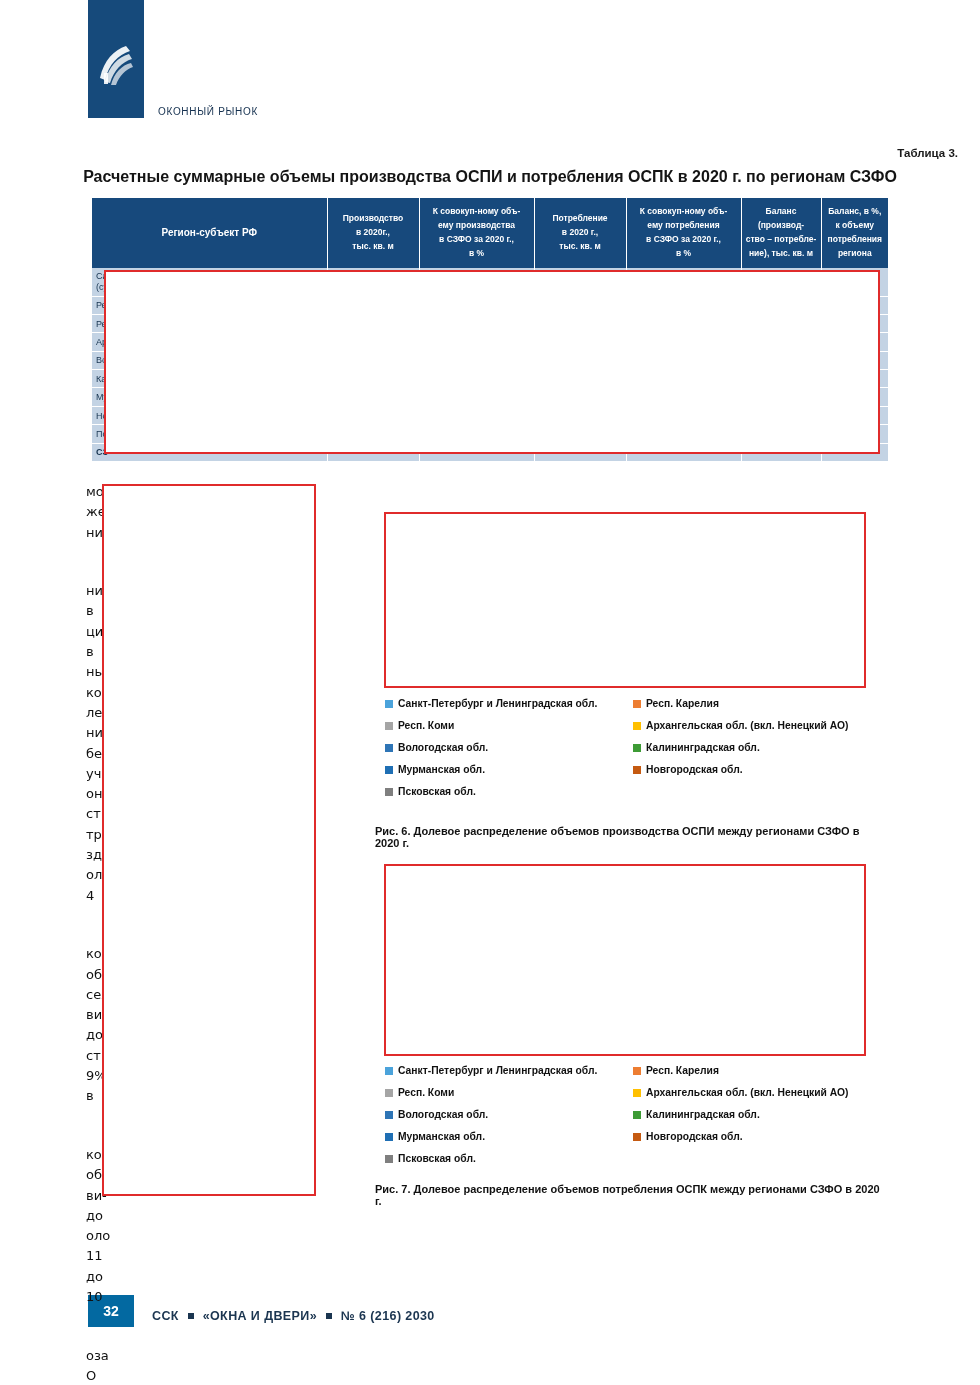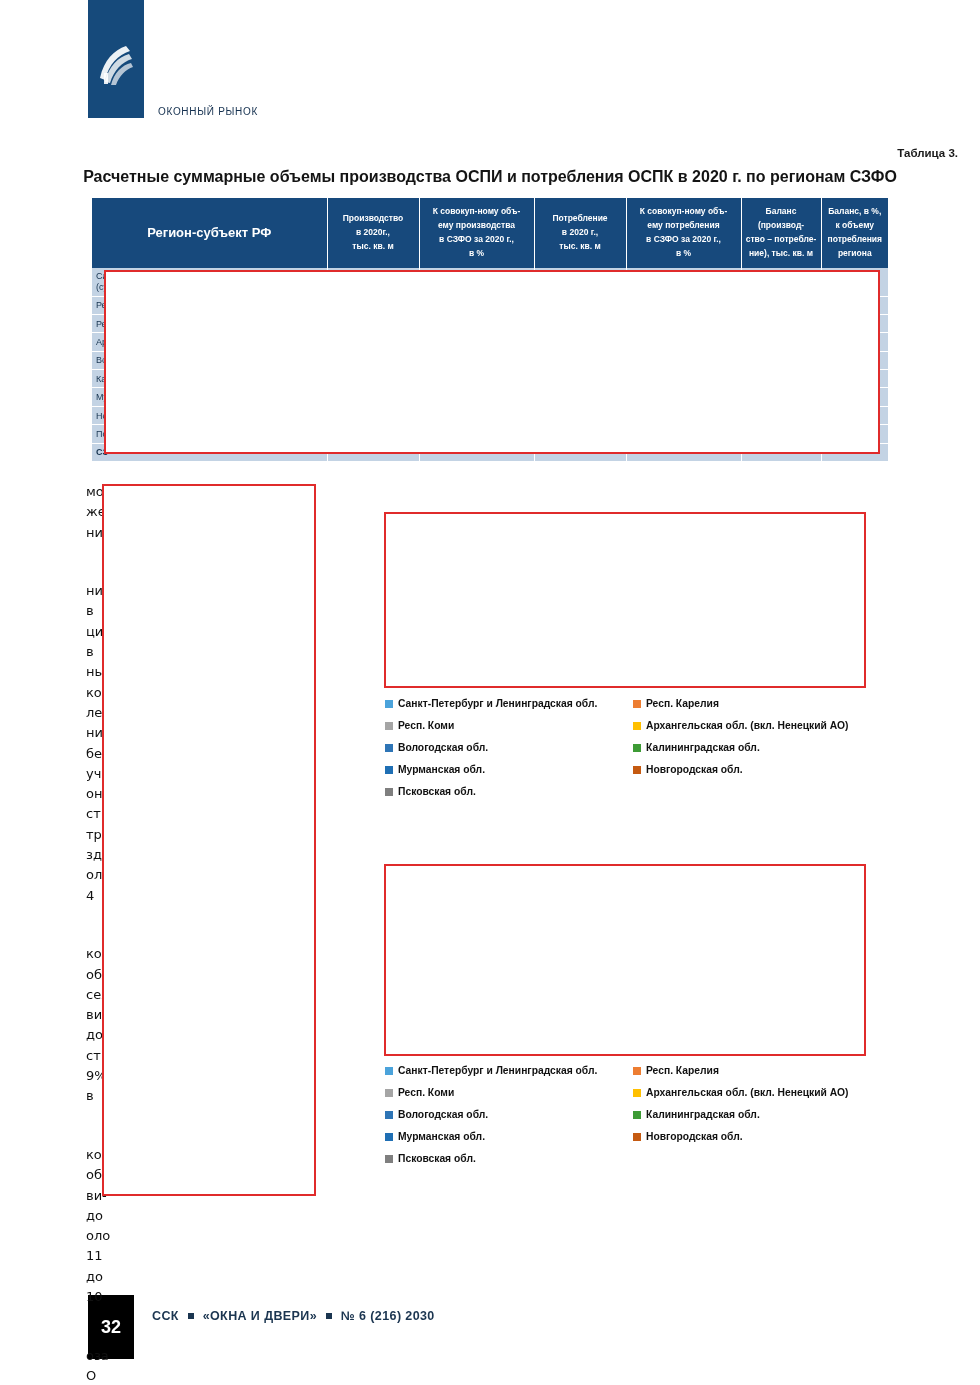--- a/index.html
+++ b/index.html
@@ -73,21 +73,21 @@
     font-weight: bold;
     line-height: 1.62;
     text-align: center;
     vertical-align: middle;
     padding: 5px 3px;
     border-right: 1px solid #ffffff;
     height: 70px;
   }
   .data-table th:last-child { border-right: none; }
   .data-table th.region-head {
-    font-size: 13px;
+    font-size: 10px;
     margin-left: 41px;
   }
   .data-table td {
     background: #c3d3e4;
     border-bottom: 1px solid #ffffff;
     border-right: 1px solid #ffffff;
     font-size: 9px;
     color: #16334f;
     height: 18.4px;
     padding: 1px 4px;
@@ -180,24 +180,24 @@
   
   .page-footer {
     position: absolute;
     left: 0; bottom: 44px;
     width: 980px;
     height: 46px;
   }
   .page-number {
     position: absolute;
     left: 88px; top: 0;
-    width: 46px; height: 64px;
-    background: #000000;
+    width: 46px; height: 32px;
+    background: #0369a1;
     color: #ffffff;
-    font-size: 18px;
+    font-size: 14px;
     font-weight: bold;
     display: flex;
     align-items: center;
     justify-content: center;
   }
   .footer-text {
     position: absolute;
     left: 152px; top: 14px;
     font-size: 12.5px;
     letter-spacing: 0.4px;
@@ -440,20 +440,21 @@
       </div>
       <div class="legend-item">
         <span class="legend-swatch" style="background: rgb(197, 90, 17);"></span>
         <span>Новгородская обл.</span>
       </div>
       <div class="legend-item">
         <span class="legend-swatch" style="background: rgb(127, 127, 127);"></span>
         <span>Псковская обл.</span>
       </div>
     </div>
+  <div class="fig-caption">Рис. 6. Долевое распределение объемов производства ОСПИ между регионами СЗФО в 2020 г.</div>
 </div>
 
 <div class="figure-area" id="figure-7">
   <div class="chart-canvas"></div>
   <div class="legend">
       <div class="legend-item">
         <span class="legend-swatch" style="background: rgb(75, 163, 219);"></span>
         <span>Санкт-Петербург и Ленинградская обл.</span>
       </div>
       <div class="legend-item">
@@ -482,20 +483,21 @@
       </div>
       <div class="legend-item">
         <span class="legend-swatch" style="background: rgb(197, 90, 17);"></span>
         <span>Новгородская обл.</span>
       </div>
       <div class="legend-item">
         <span class="legend-swatch" style="background: rgb(127, 127, 127);"></span>
         <span>Псковская обл.</span>
       </div>
     </div>
+  <div class="fig-caption">Рис. 7. Долевое распределение объемов потребления ОСПК между регионами СЗФО в 2020 г.</div>
 </div>
 
 <div class="redaction" id="redaction-table"></div>
 <div class="redaction" id="redaction-text"></div>
 <div class="redaction" id="redaction-chart6"></div>
 <div class="redaction" id="redaction-chart7"></div>
 
 <div class="page-footer">
   <div class="page-number">32</div>
   <div class="footer-text">

